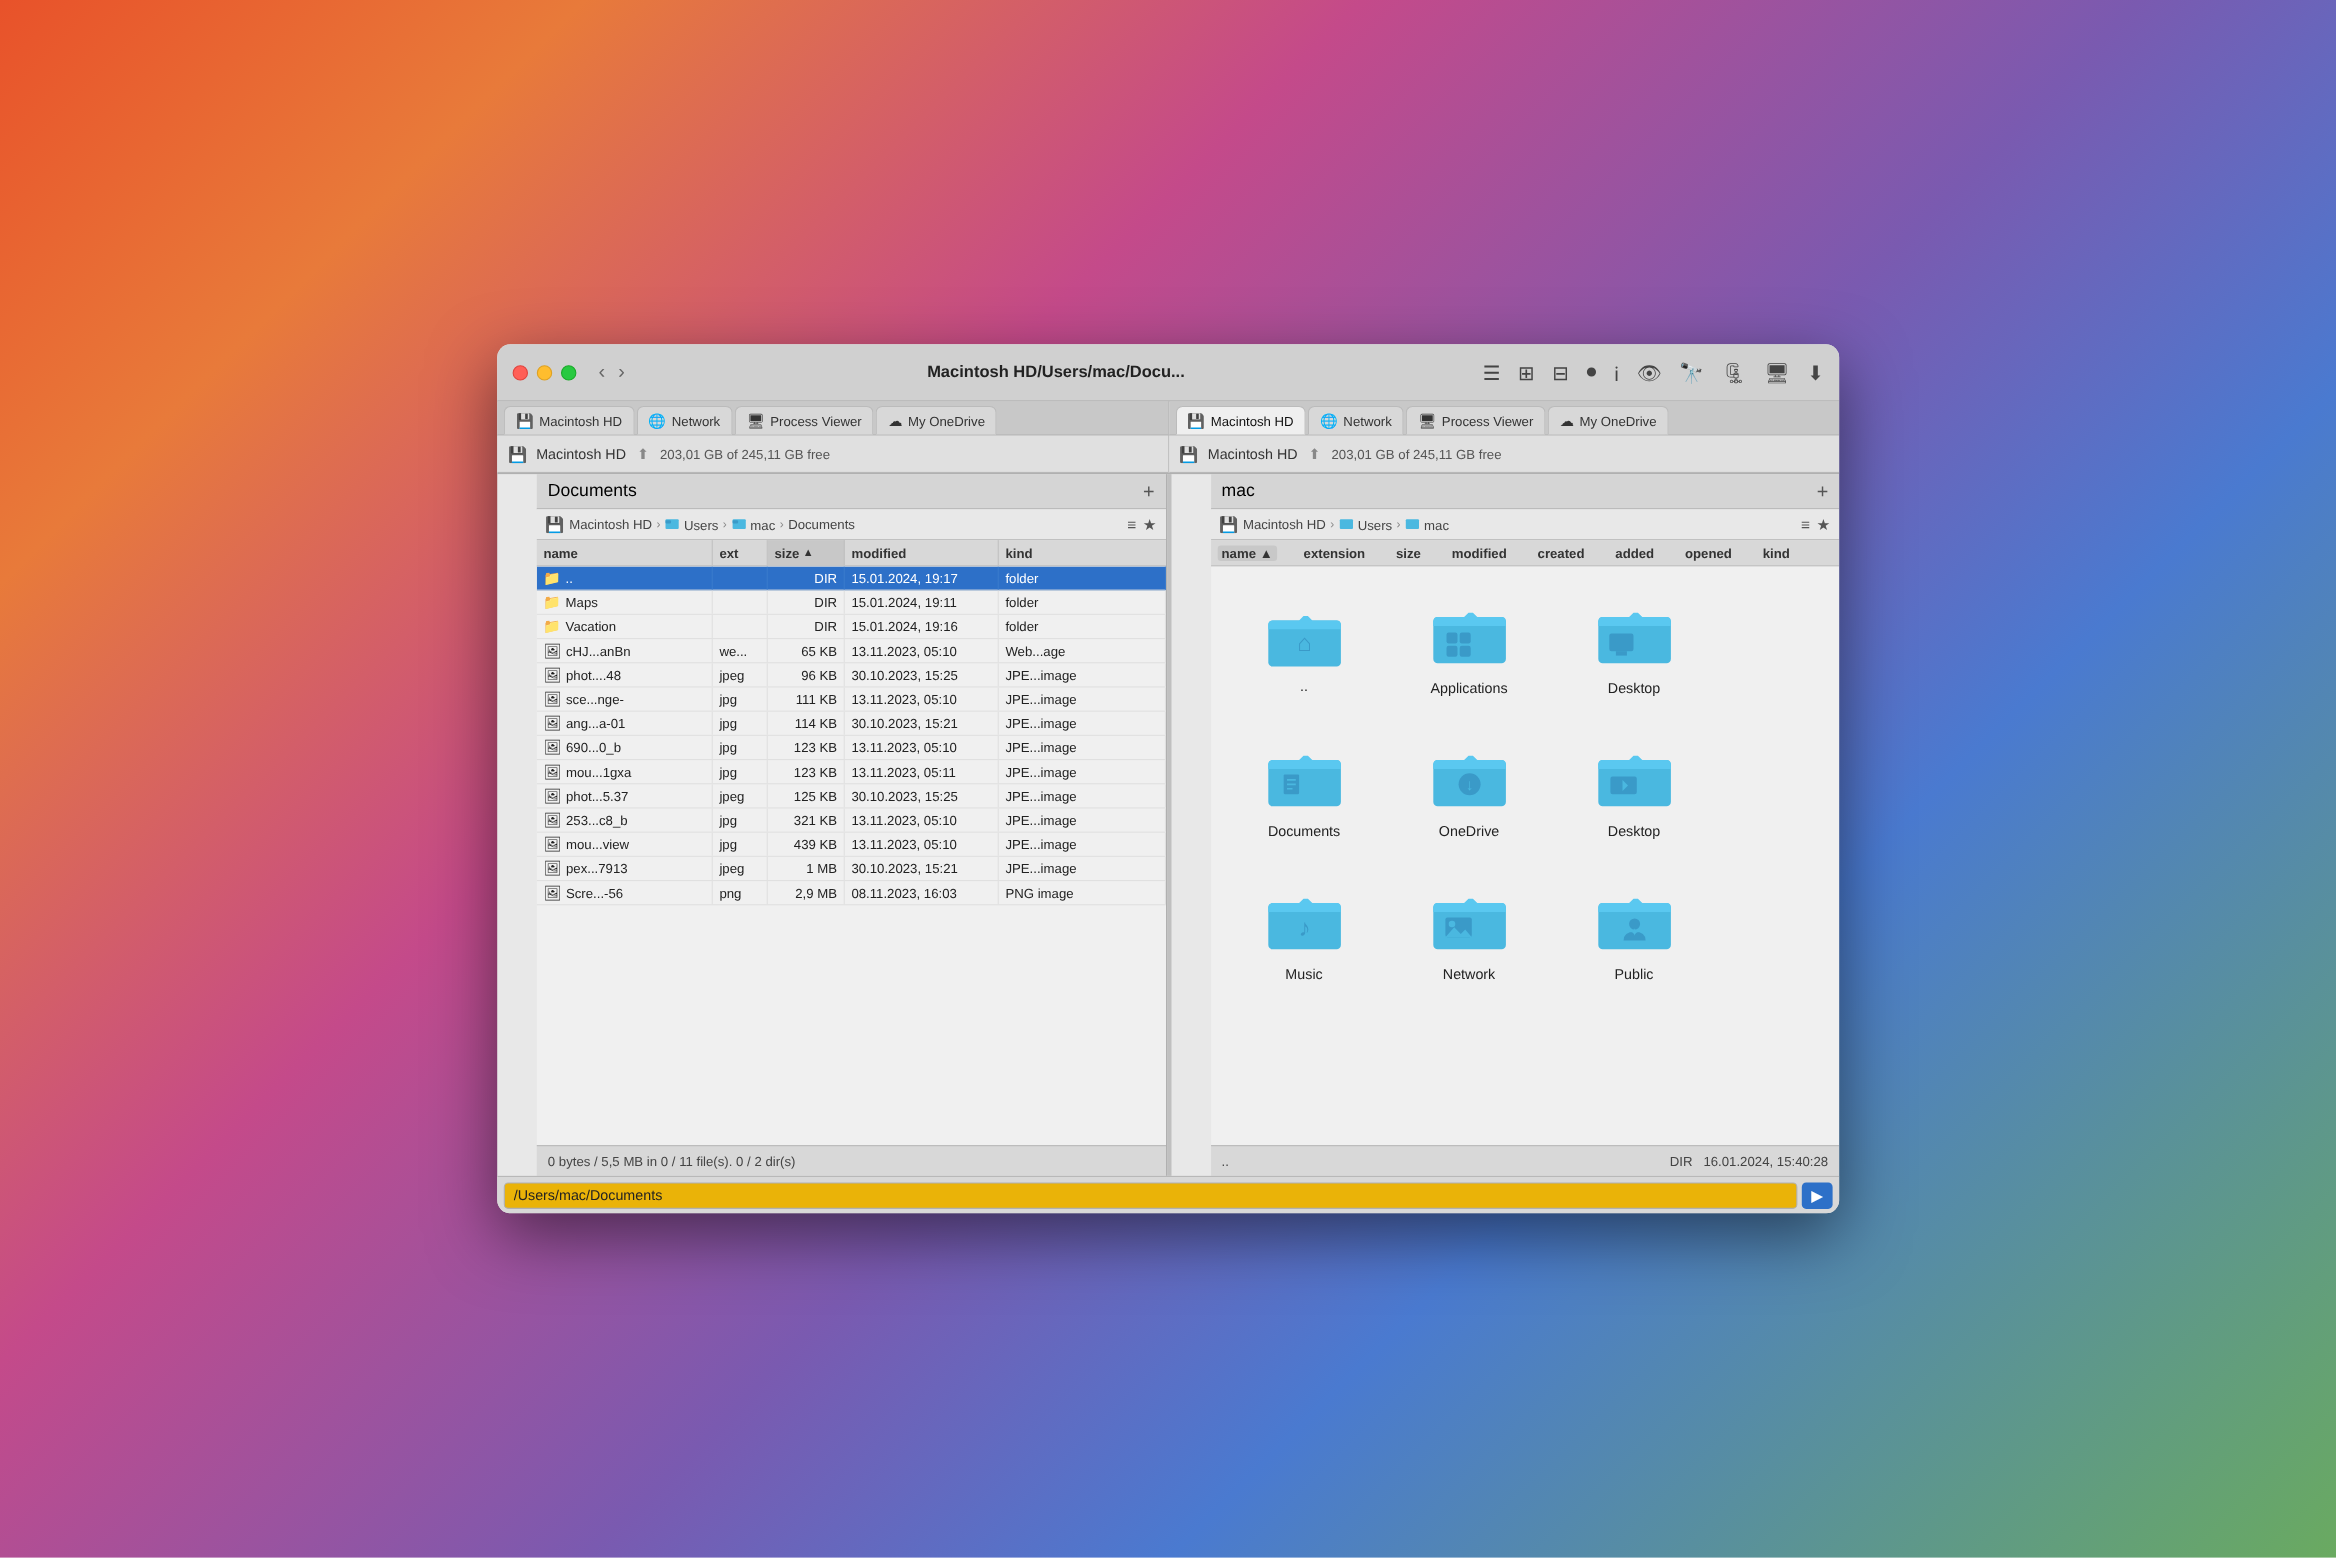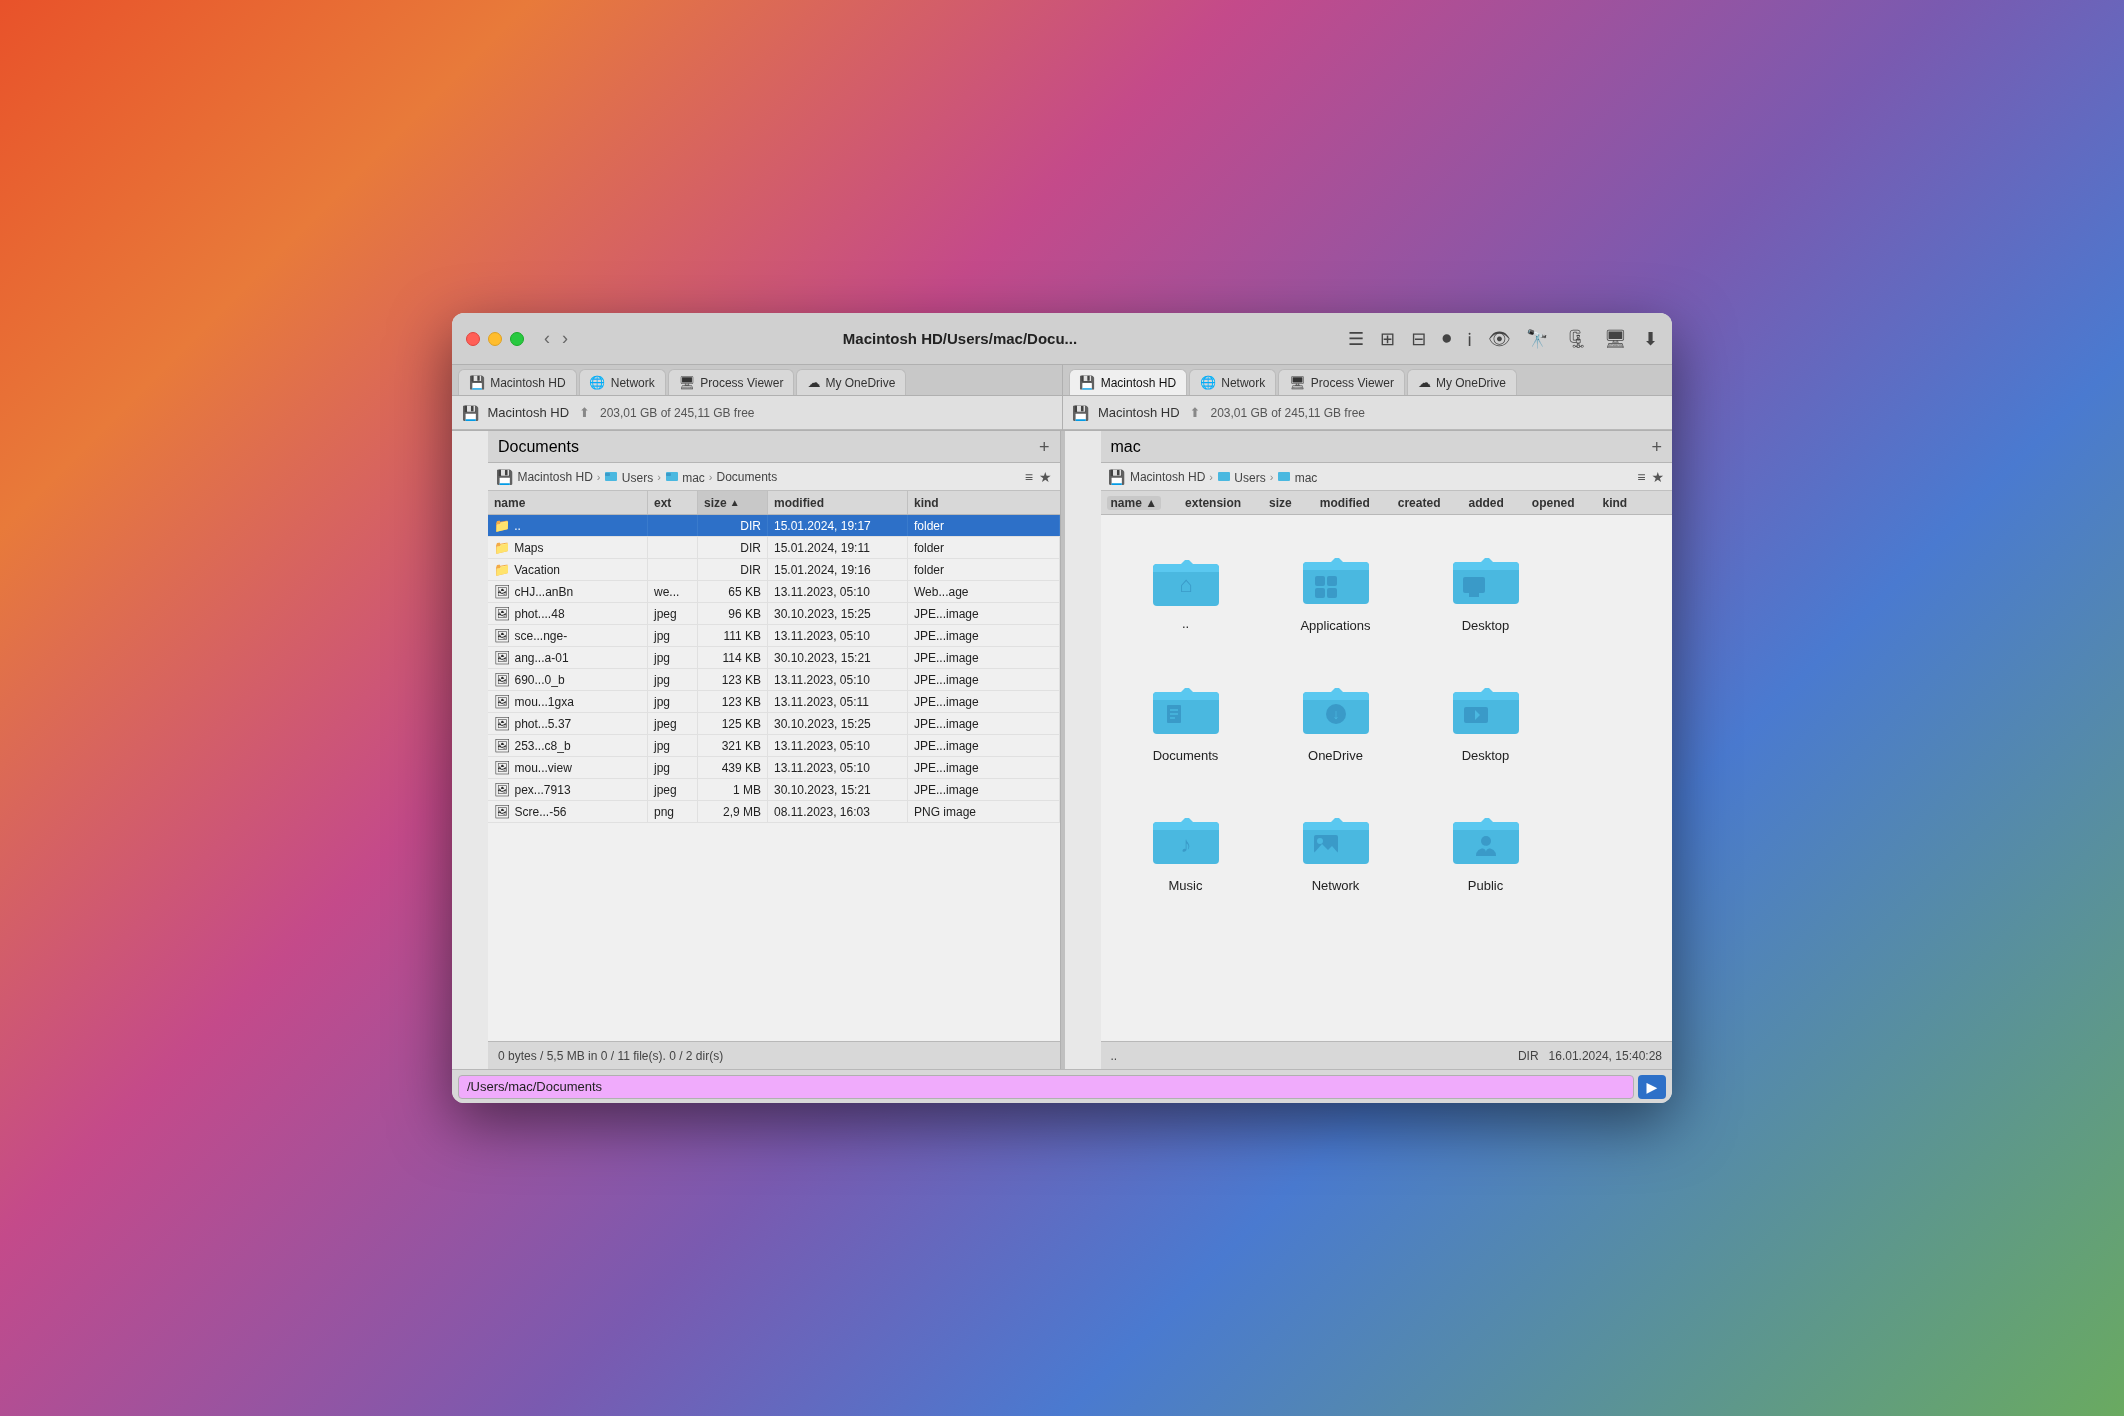--- a/index.html
+++ b/index.html
@@ -288,21 +288,21 @@
       height: 34px;
       display: flex;
       align-items: center;
       padding: 0 6px;
       border-top: 1px solid #b8b8b8;
       flex-shrink: 0;
     }
     .path-input {
       flex: 1;
       height: 24px;
-      background: #f0abfc;
+      background: #eab308;
       border: 1px solid #b0b0b0;
       border-radius: 4px;
       font-size: 13px;
       padding: 0 8px;
       color: #222;
     }
     .path-arrow-btn {
       width: 28px;
       height: 24px;
       background: #2d70c8;

